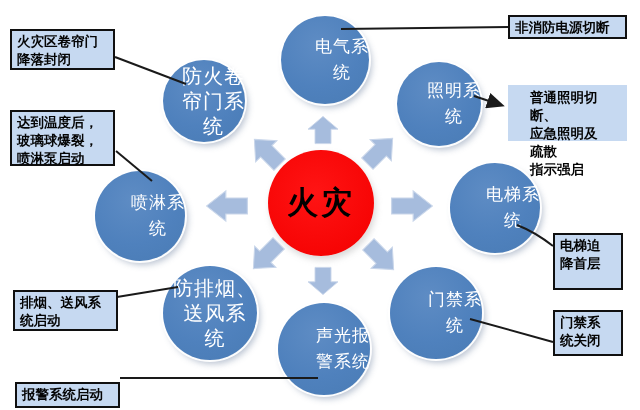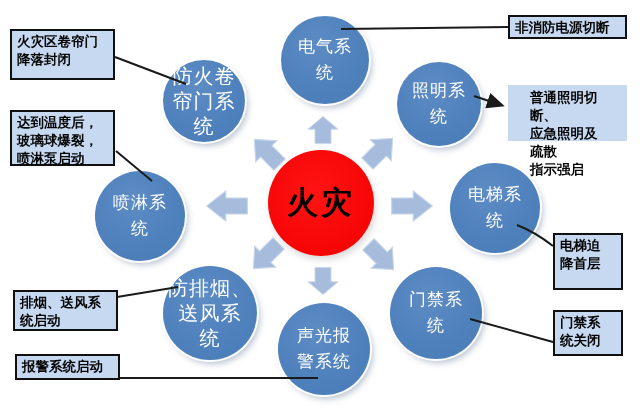--- a/index.html
+++ b/index.html
@@ -7,21 +7,21 @@
     position:relative;width:640px;height:410px;background:#ffffff;overflow:hidden;
     font-family:"Liberation Sans",sans-serif;
   }
   .layer{position:absolute;left:0;top:0;width:640px;height:410px;}
   svg.layer{pointer-events:none;}
   
   .node{
     position:absolute;border-radius:50%;
     background:radial-gradient(circle at 42% 32%, #5e8cc4 0%, #4f81bd 55%, #497bb4 100%);
     box-shadow:0 0 0 2px rgba(255,255,255,.95), 3px 4px 6px rgba(105,125,155,.45);
-    display:flex;align-items:center;justify-content:center;
+    display:flex;align-items:center;justify-content:flex-end;
     z-index:2;
   }
   .node-label{
     color:#ffffff;font-size:17px;line-height:26px;letter-spacing:1px;
     text-align:center;white-space:pre-line;font-weight:400;
   }
   .node.small-label .node-label{font-size:20px;line-height:25px;}
   
   .center-node{
     position:absolute;border-radius:50%;
@@ -118,21 +118,21 @@
       <line x1="474" y1="96" x2="501" y2="105" marker-end="url(#ah)"></line>
       <line x1="115" y1="57" x2="186" y2="84"></line>
       <line x1="116" y1="151" x2="152" y2="181"></line>
       <path d="M517,225 Q535,232 553,246"></path>
       <line x1="470" y1="319" x2="553" y2="342"></line>
       <line x1="117" y1="297" x2="178" y2="287"></line>
       <line x1="120" y1="378" x2="318" y2="378"></line>
     </g>
   </svg>
 
-  <div class="note" style="left:10px;top:29px;width:105px;height:51px">
+  <div class="note" style="left:10px;top:29px;width:105px;height:41px">
     <span class="note-text">火灾区卷帘门
 降落封闭</span>
   </div>
   <div class="note" style="left:10px;top:110px;width:105px;height:56px">
     <span class="note-text">达到温度后，
 玻璃球爆裂，
 喷淋泵启动</span>
   </div>
   <div class="note" style="left:508px;top:15px;width:119px;height:24px">
     <span class="note-text">非消防电源切断</span>
@@ -147,17 +147,17 @@
 降首层</span>
   </div>
   <div class="note" style="left:553px;top:310px;width:70px;height:46px">
     <span class="note-text">门禁系
 统关闭</span>
   </div>
   <div class="note" style="left:13px;top:290px;width:105px;height:41px">
     <span class="note-text">排烟、送风系
 统启动</span>
   </div>
-  <div class="note" style="left:15px;top:354px;width:105px;height:26px">
+  <div class="note" style="left:15px;top:382px;width:105px;height:26px">
     <span class="note-text">报警系统启动</span>
   </div>
 
 </div>
 
 </body></html>

